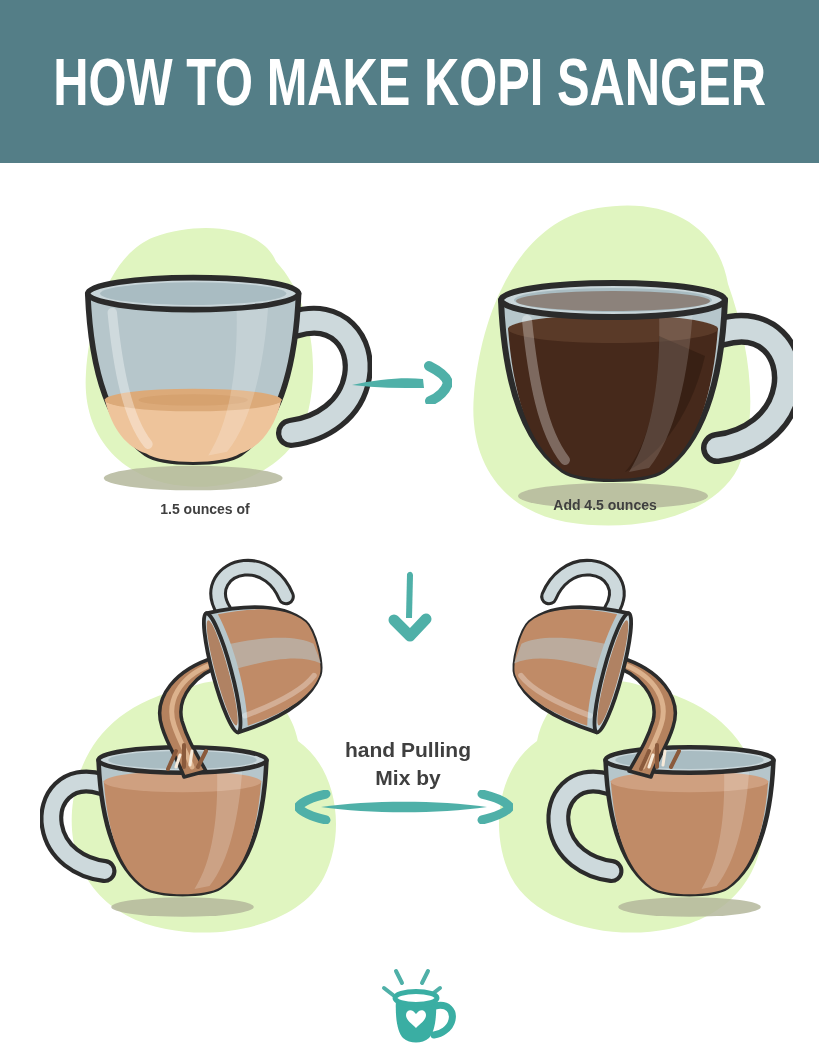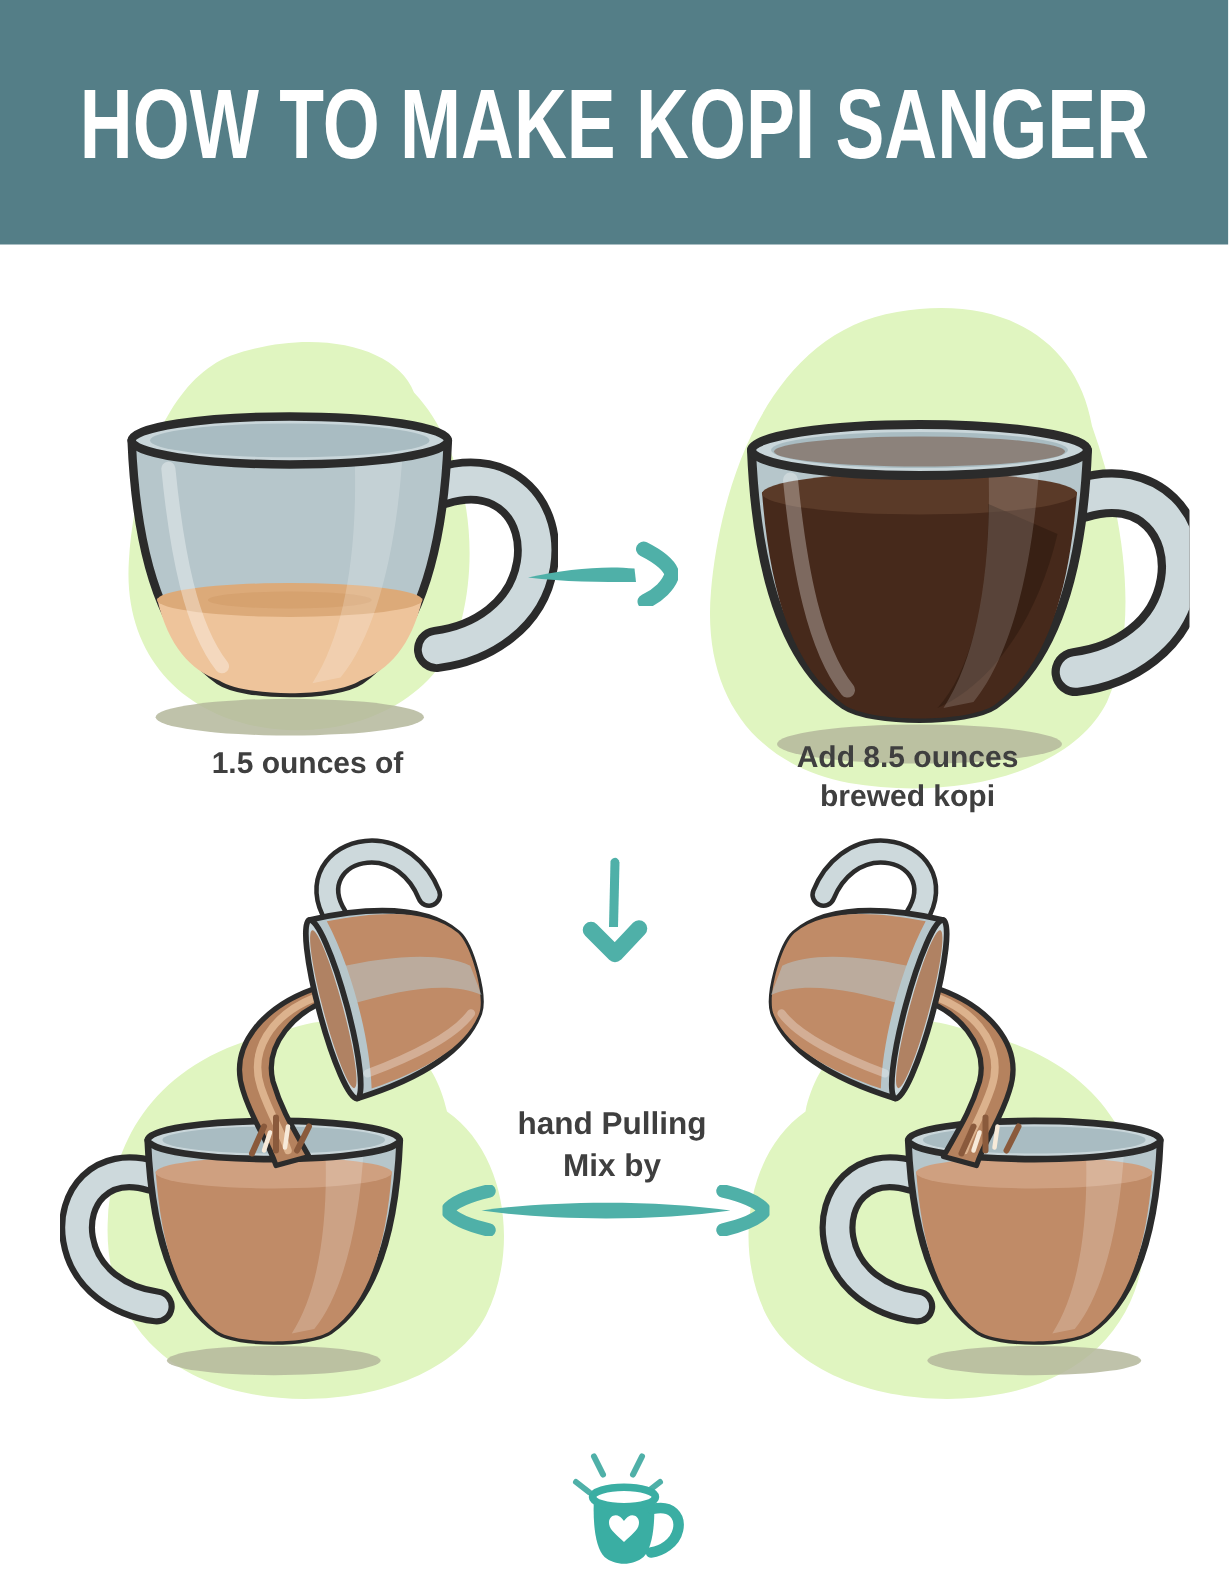--- a/index.html
+++ b/index.html
@@ -17,21 +17,21 @@
   .header h1 {
     color:var(--title-text,#ffffff); font-size:66px; font-weight:700;
     white-space:nowrap; transform:scaleX(0.74); letter-spacing:0;
   }
   .abs { position:absolute; }
   .caption {
     position:absolute; text-align:center; font-weight:700;
     color:var(--caption-text,#3f3f3f);
   }
   .caption span { display:block; }
-  .cap-top { font-size:20px; line-height:26px; }
+  .cap-top { font-size:14px; line-height:26px; }
   .cap-mix { font-size:21px; line-height:28px; }
   .blob   { fill:var(--blob-green,#e0f5c0); }
   .teal   { fill:var(--accent-teal,#4fb0a8); }
   .teal-s { stroke:var(--accent-teal,#4fb0a8); }
 </style>
 </head>
 <body>
 
 <div class="poster">
 
@@ -91,22 +91,21 @@
       </g>
       <g>
         <ellipse cx="150" cy="80" rx="112" ry="17" fill="#c9d6da" stroke="#2b2b2b" stroke-width="6"></ellipse>
         <ellipse cx="150" cy="80" rx="99" ry="12" fill="#a9bcc2"></ellipse>
         <ellipse cx="150" cy="81" rx="97" ry="10" fill="#6f4833" opacity="0.5"></ellipse>
       </g>
     </g>
   </svg>
 
   <p class="caption cap-top" style="left:455px;top:492px;width:300px">
-    <span>Add 8.5 ounces</span>
-    <span>brewed kopi</span>
+    <span>Add 4.5 ounces</span>
   </p>
 
   <svg class="abs" style="left:388px;top:570px" width="44" height="74" viewBox="0 0 44 74">
     <path class="teal" d="M19 4 C21 1 24 1 25 5 L24 48 L18 48 Z"></path>
     <path class="teal-s" d="M6 50 L22 66 L38 49" fill="none" stroke-width="11" stroke-linecap="round" stroke-linejoin="round"></path>
   </svg>
 
   <svg class="abs" style="left:40px;top:555px" width="330" height="392" viewBox="0 0 330 392">
     <path class="blob" d="M150 132 C205 112 248 138 258 186 C298 214 306 278 284 322 C260 368 186 386 126 374 C64 362 28 318 32 256 C36 206 62 150 150 132 Z"></path>
     <g transform="translate(30,145) scale(0.75)">

